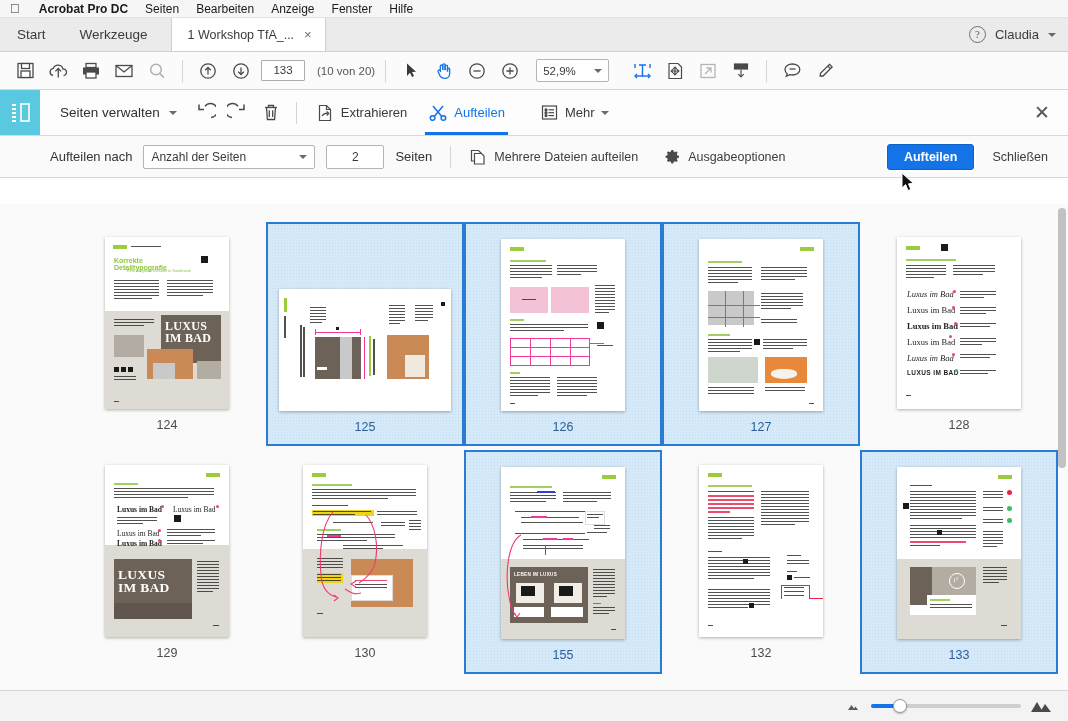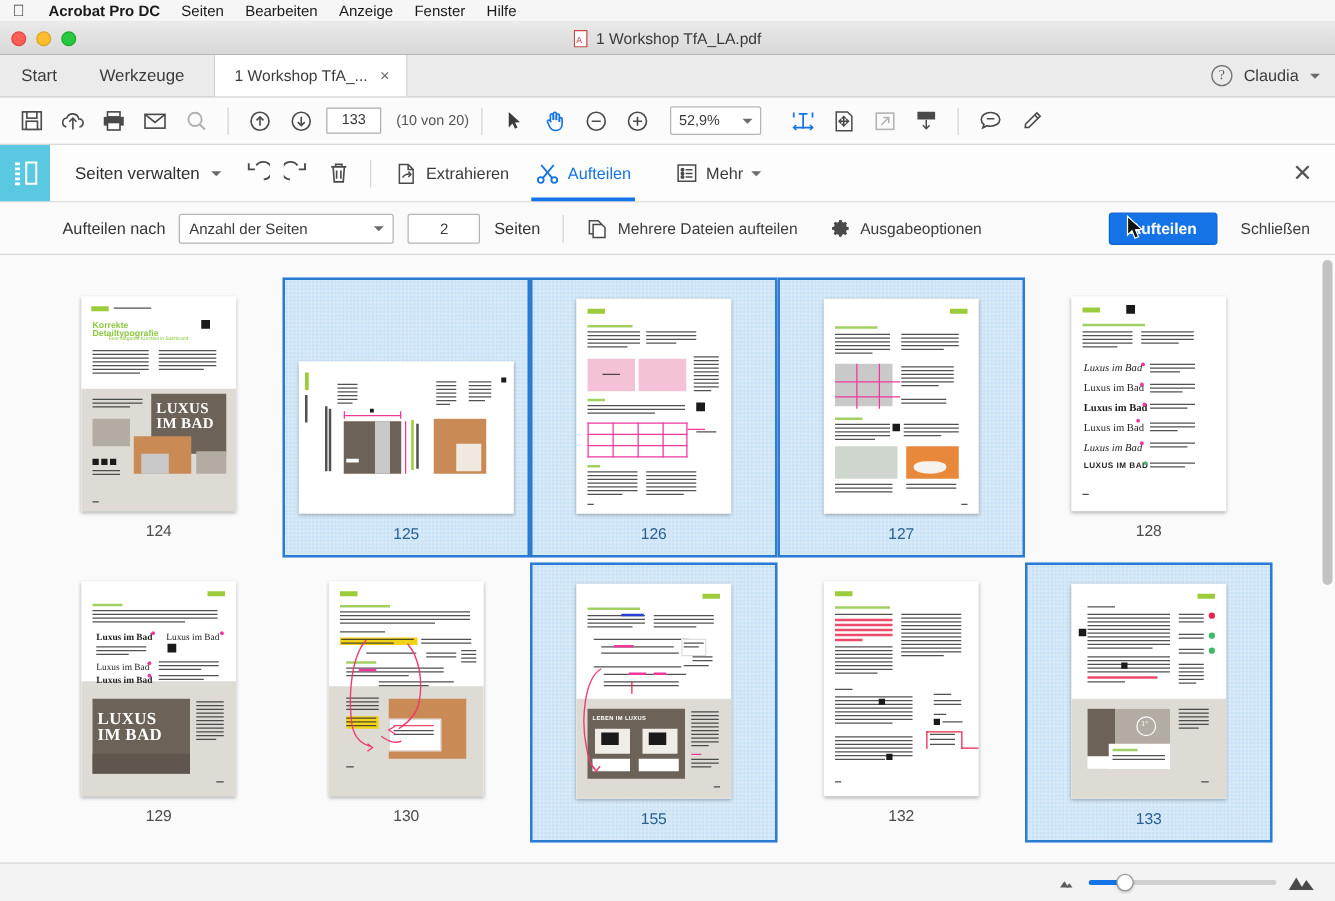--- a/index.html
+++ b/index.html
@@ -163,21 +163,21 @@
     display: grid;
     grid-template-columns: repeat(5, 198px);
     justify-content: start;
     padding: 18px 0 0 28px;
     row-gap: 4px;
   }
   .cell {
     width: 198px; height: 224px;
     display: flex; flex-direction: column; align-items: center;
     justify-content: flex-start; padding-top: 7px;
-    cursor: pointer; position: relative;
+    cursor: pointer; position: relative; margin-left: 40px;
   }
   .cell.selected {
     background: #d6e9f8; border: 2px solid #2a7bd4;
     background-image: radial-gradient(circle, #c5dff4 0.6px, transparent 0.7px);
     background-size: 3px 3px;
   }
   .thumb-wrap {
     display: flex; align-items: flex-end; justify-content: center;
     height: 180px;
   }
@@ -251,37 +251,20 @@
   <div class="menubar">
     <span class="apple-logo"></span>
     <span class="mi app-name">Acrobat Pro DC</span>
     <span class="mi">Seiten</span>
     <span class="mi">Bearbeiten</span>
     <span class="mi">Anzeige</span>
     <span class="mi">Fenster</span>
     <span class="mi">Hilfe</span>
   </div>
 
-  <div class="titlebar">
-    <div class="traffic">
-      <span class="dot red"></span>
-      <span class="dot yellow"></span>
-      <span class="dot green"></span>
-    </div>
-    <div class="win-title">
-      <span>
-        <svg width="13" height="14" viewBox="0 0 13 14">
-          <rect x="0.5" y="0.5" width="10" height="13" fill="#fff" stroke="#c24a4a"></rect>
-          <path d="M10.5 0.5 L12.5 2.5 L10.5 2.5 Z" fill="#e2a0a0"></path>
-          <text x="2" y="10.5" font-size="7" fill="#c24a4a" font-family="Liberation Sans">A</text>
-        </svg>
-      </span>
-      <span>1 Workshop TfA_LA.pdf</span>
-    </div>
-  </div>
 
   <div class="tabstrip">
     <div class="pill">Start</div>
     <div class="pill">Werkzeuge</div>
     <div class="doc-tab">
       <span>1 Workshop TfA_...</span>
       <span class="tab-close">×</span>
     </div>
     <div class="right">
       <span class="help-circle">?</span>

